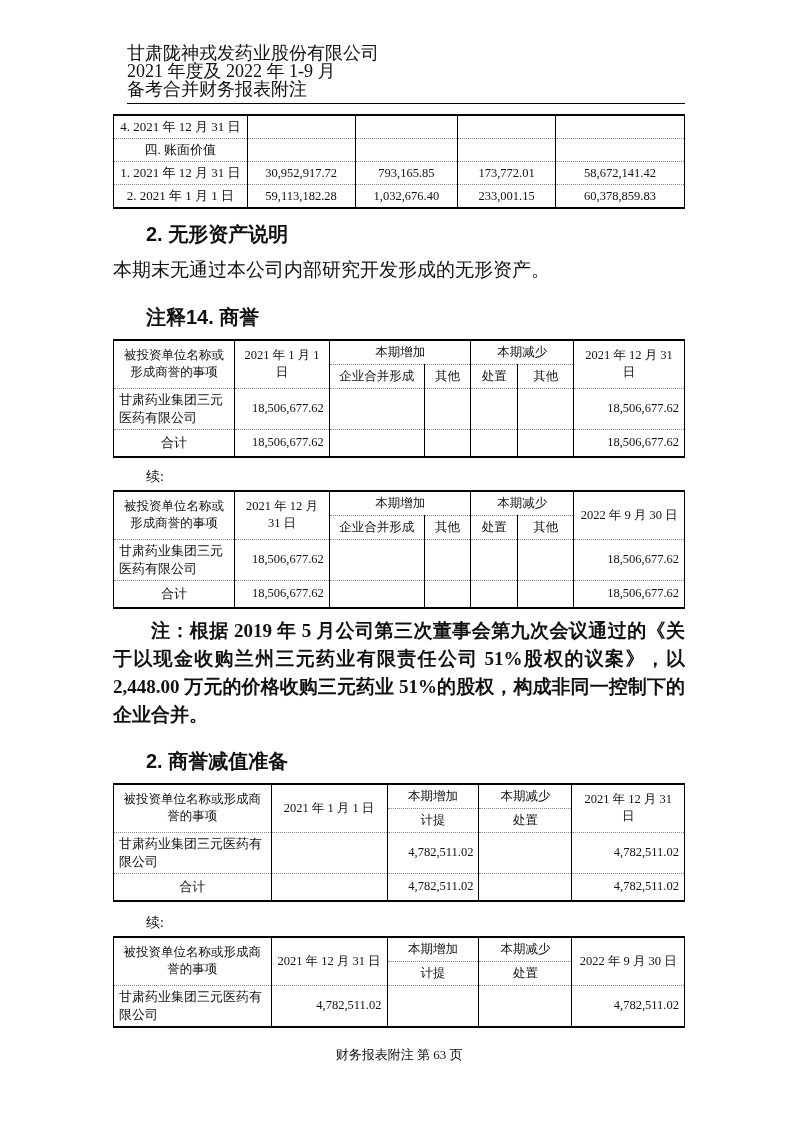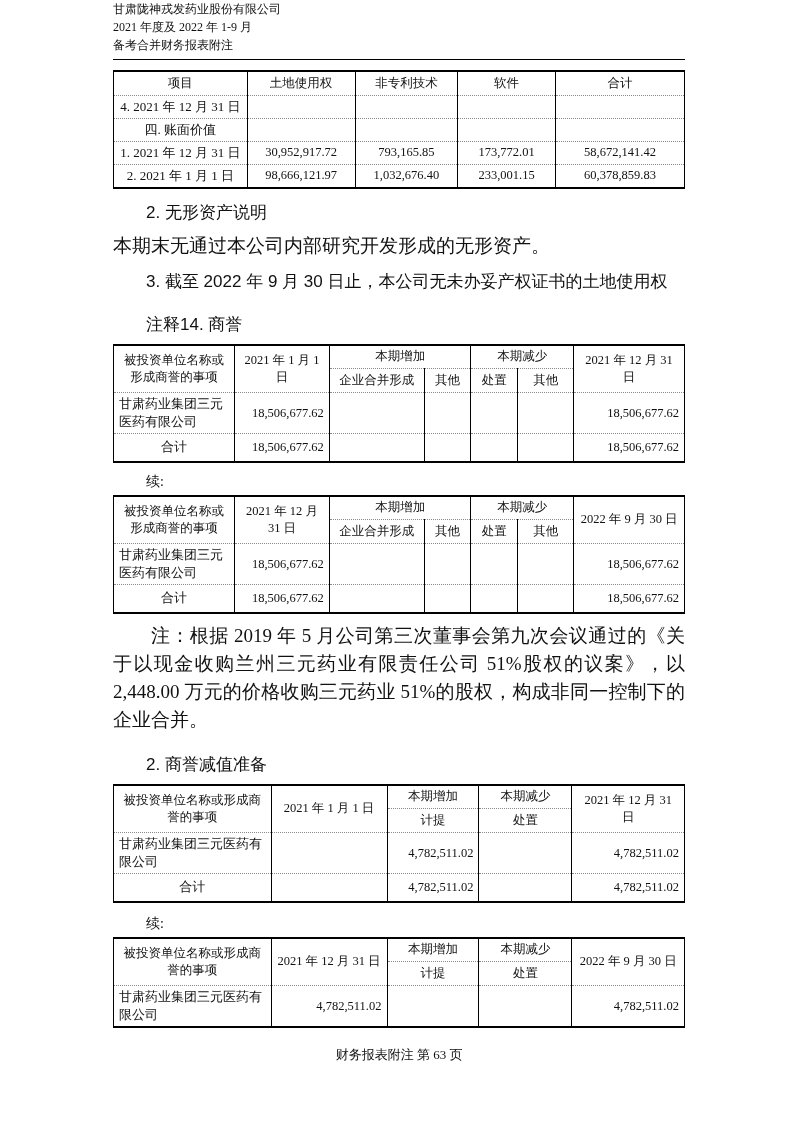--- a/index.html
+++ b/index.html
@@ -5,22 +5,22 @@
   * { margin:0; padding:0; box-sizing:border-box; }
   html,body { background:#ffffff; }
   body {
     width:793px; height:1122px; overflow:hidden; position:relative;
     font-family:"Liberation Serif","DejaVu Serif",serif;
     color:#111111;
   }
   .content { position:absolute; left:113px; top:0; width:572px; }
 
   
-  .doc-header { padding-bottom:5px; border-bottom:1.5px solid #000;
-                font-size:12px; line-height:18px; }
+  .doc-header { padding-top:44px; padding-bottom:5px; border-bottom:1.5px solid #000;
+                font-size:18px; line-height:18px;margin-left:14px; }
 
   
   table.fin { width:100%; border-collapse:collapse; table-layout:fixed;
               border:1.2px solid #000; border-top:2.5px solid #000; border-bottom:2.5px solid #000;
               font-size:13px; }
   table.fin th, table.fin td {
     border-left:1px solid #000; border-right:1px solid #000;
     border-top:1px dotted #8a8a8a; border-bottom:1px dotted #8a8a8a;
     padding:2px 5px; font-weight:normal; vertical-align:middle;
     overflow:hidden;
@@ -31,24 +31,24 @@
   td.ctr { text-align:center; }
   th.solid-bot { border-bottom:1px solid #000; }
   .hdr-sm { font-size:12px; }
 
   tr.r-hdr1 td, tr.r-hdr1 th { height:24px; }
   tr.r-data  td { height:23px;text-align:center; }
   tr.r-tall  td { height:40px; }
   tr.r-sum   td { height:28px; }
 
   
-  .h-bold { font-family:"Liberation Sans","DejaVu Sans",sans-serif; font-weight:normal;
-            font-size:17px; padding-left:33px; }
+  .h-bold { font-family:"Liberation Sans","DejaVu Sans",sans-serif; font-weight:bold;
+            font-size:20px; padding-left:33px; }
   .para   { font-size:19px; line-height:28px; text-align:justify; }
-  .para.indent { text-indent:2em; }
+  .para.indent { text-indent:2em;font-weight:bold; }
   .cont-label { font-size:14px; padding-left:33px; }
 
   .mt6{margin-top:19px;} .mt8{margin-top:8px;} .mt10{margin-top:10px;}
   .mt12{margin-top:12px;} .mt16{margin-top:20px;}
 
   .doc-footer { text-align:center; font-size:13px; margin-top:18px; }
 </style>
 </head>
 <body>
 
@@ -62,27 +62,20 @@
 
   <table class="fin mt10">
     <colgroup>
         <col style="width:23.4%">
         <col style="width:18.9%">
         <col style="width:18%">
         <col style="width:17.1%">
         <col style="width:22.6%">
       </colgroup>
     <tbody>
-        <tr class="r-hdr1">
-      <th>项目</th>
-      <th>土地使用权</th>
-      <th>非专利技术</th>
-      <th>软件</th>
-      <th>合计</th>
-    </tr>
     <tr class="r-data">
       <td class="lbl">4. 2021 年 12 月 31 日</td>
       <td class="num"></td>
       <td class="num"></td>
       <td class="num"></td>
       <td class="num"></td>
     </tr>
     <tr class="r-data">
       <td class="lbl">四. 账面价值</td>
       <td class="num"></td>
@@ -92,31 +85,30 @@
     </tr>
     <tr class="r-data">
       <td class="lbl">1. 2021 年 12 月 31 日</td>
       <td class="num">30,952,917.72</td>
       <td class="num">793,165.85</td>
       <td class="num">173,772.01</td>
       <td class="num">58,672,141.42</td>
     </tr>
     <tr class="r-data">
       <td class="lbl">2. 2021 年 1 月 1 日</td>
-      <td class="num">98,666,121.97</td>
+      <td class="num">59,113,182.28</td>
       <td class="num">1,032,676.40</td>
       <td class="num">233,001.15</td>
       <td class="num">60,378,859.83</td>
     </tr>
   </tbody>
     </table>
 
   <div class="h-bold mt12">2. 无形资产说明</div>
   <div class="para mt8">本期末无通过本公司内部研究开发形成的无形资产。</div>
-  <div class="h-bold mt10">3. 截至 2022 年 9 月 30 日止，本公司无未办妥产权证书的土地使用权</div>
   <div class="h-bold mt16">注释14. 商誉</div>
 
   <table class="fin mt8">
     <colgroup>
         <col style="width:21.2%">
         <col style="width:16.6%">
         <col style="width:16.6%">
         <col style="width:8.2%">
         <col style="width:8.2%">
         <col style="width:9.8%">

